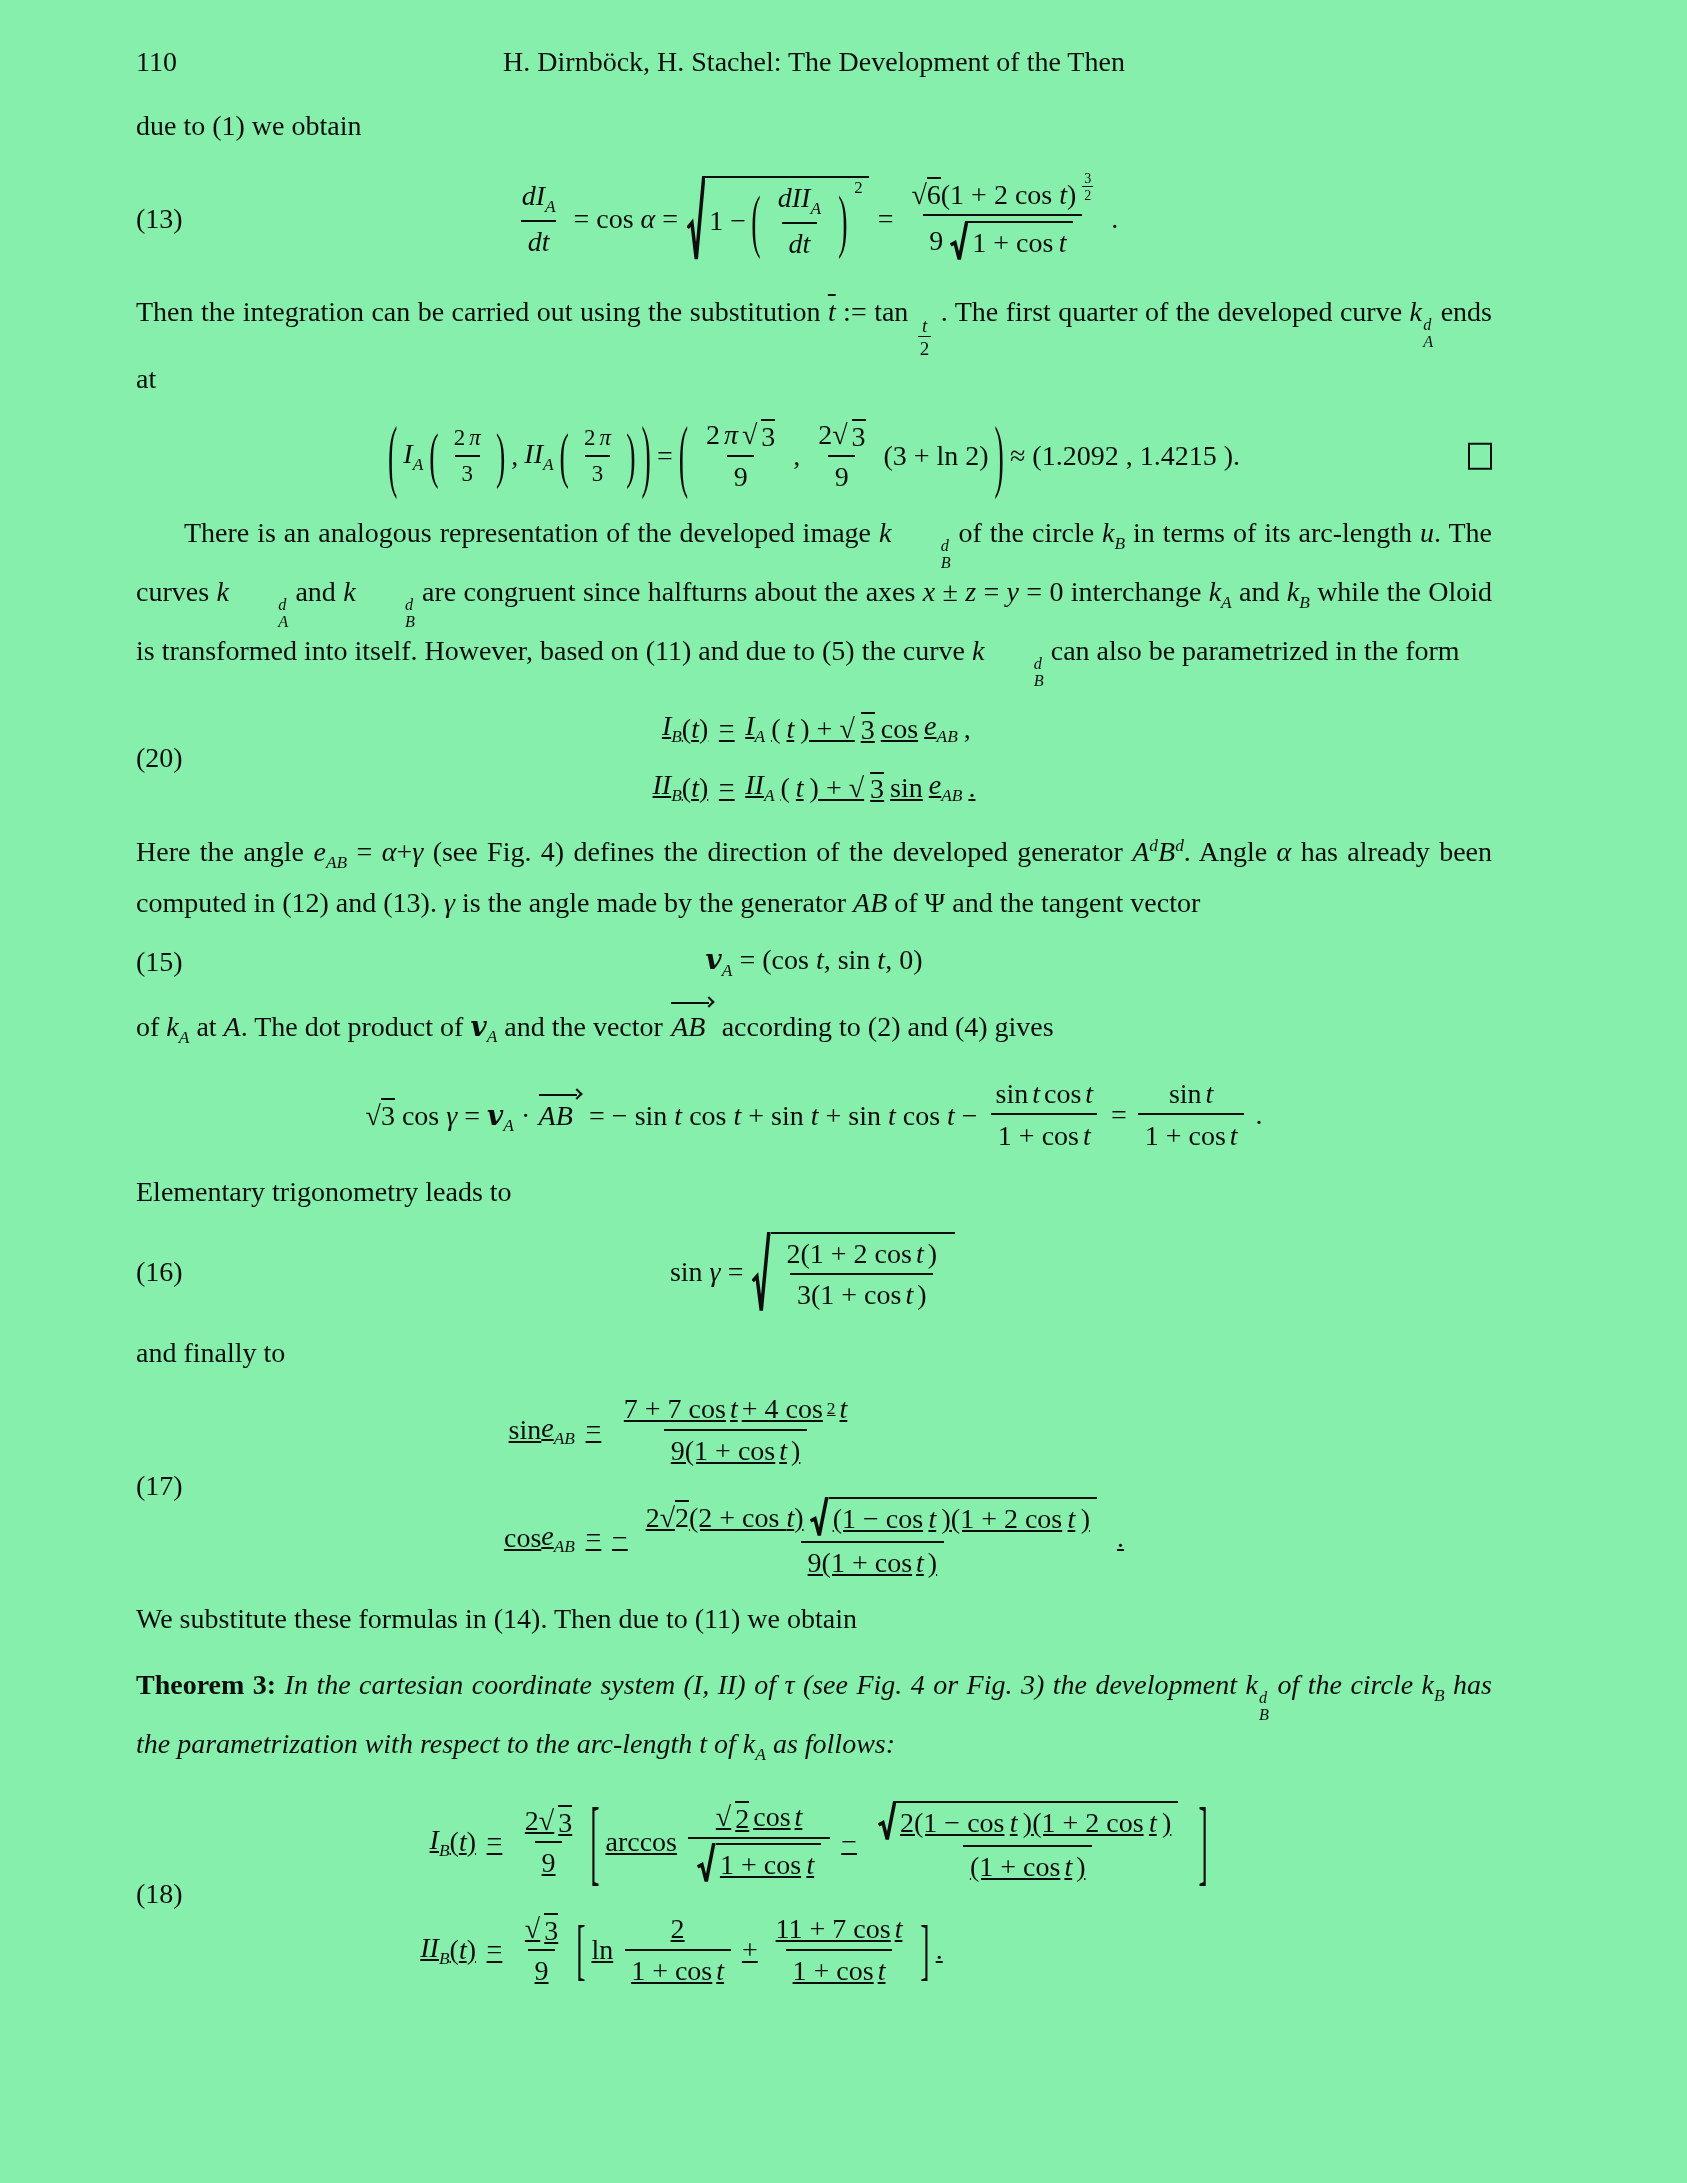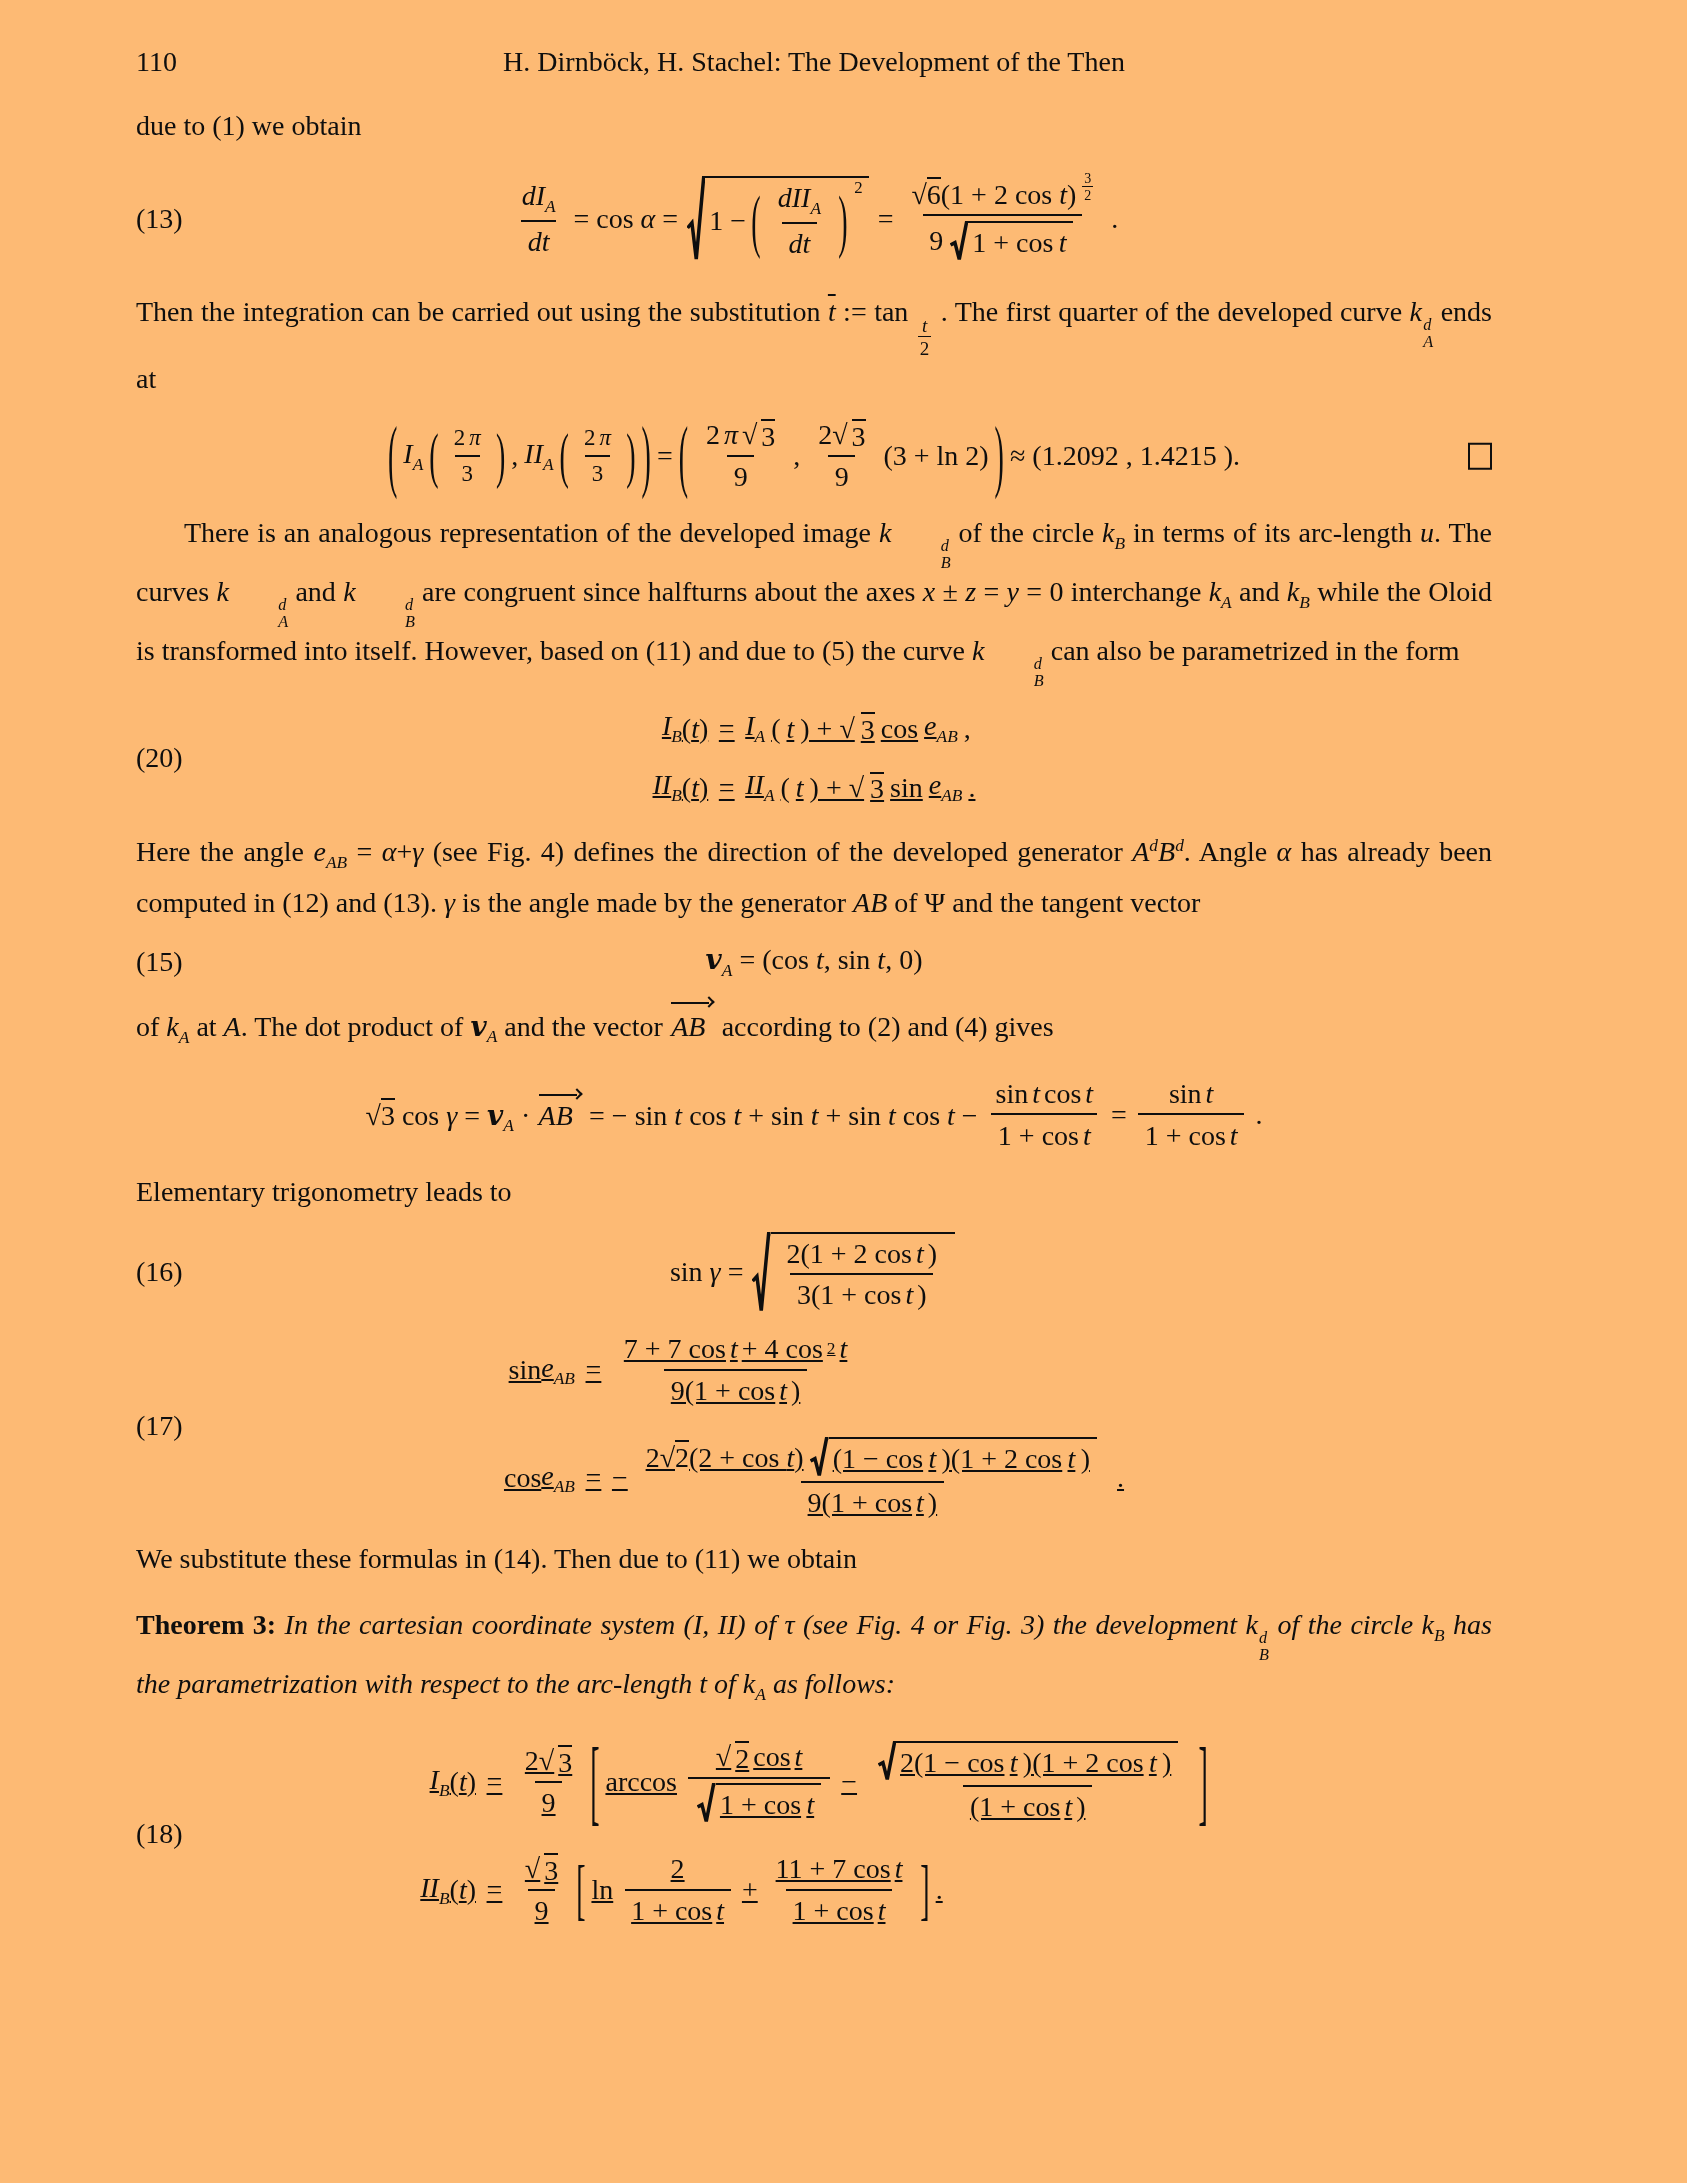--- a/index.html
+++ b/index.html
@@ -5,21 +5,21 @@
   html,body{margin:0;padding:0;background:#ffffff;}
   body{
     width:1687px;height:2183px;
     color:#0e0e0e;
     font-family:"Liberation Serif","DejaVu Serif",serif;
     font-size:28px;
   }
   .page{
     width:1687px;height:2183px;box-sizing:border-box;
     padding:46px 195px 26.5px 136px;
-    overflow:hidden;position:relative;background:#fdba74;
+    overflow:hidden;position:relative;background:#86efac;
   }
   
   .hdr{position:relative;height:40px;margin-bottom:20px;}
   .pagenum{position:absolute;left:0;top:0;}
   .runtitle{position:absolute;left:0;right:0;text-align:center;top:0;}
   
   .para{margin:16px 0 0 0;line-height:40px;text-align:justify;}
   .indent{text-indent:48px;}
   .thm{margin-top:26px;}
   .thlabel{font-weight:bold;}
@@ -244,20 +244,21 @@
         <span class="rd">
           <span class="frac">
             <span class="num">2(1 + 2 cos <i>t</i>)</span>
             <span class="den">3(1 + cos <i>t</i>)</span>
           </span>
         </span>
       </span>
     </span>
   </div>
 
+  <p class="para">and finally to</p>
 
   <div class="eq">
     <span class="eqnum">(17)</span>
     <span class="algn wide">
       <span class="cl">sin <i>e<sub>AB</sub></i></span>
       <span class="cm">=</span>
       <span class="cr">
         <span class="frac">
           <span class="num">7 + 7 cos <i>t</i> + 4 cos<sup>2</sup> <i>t</i></span>
           <span class="den">9(1 + cos <i>t</i>)</span>

